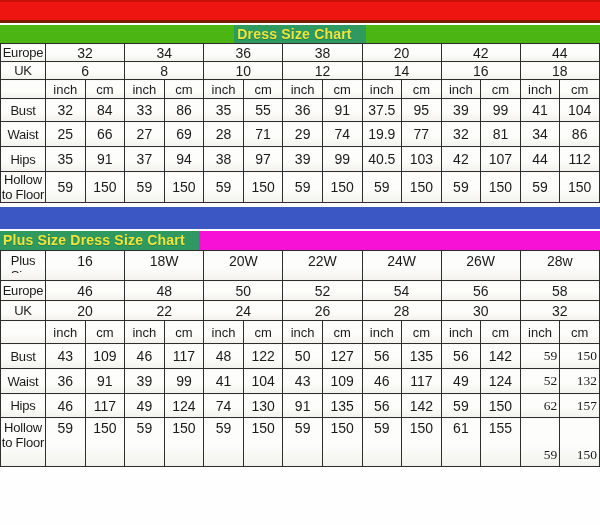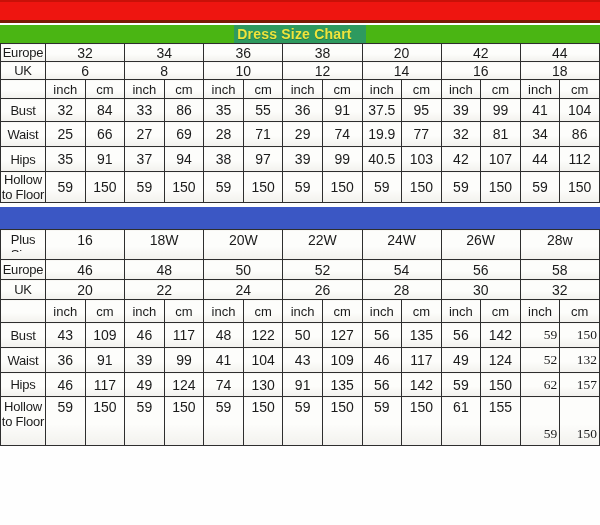--- a/index.html
+++ b/index.html
@@ -194,20 +194,25 @@
           <td>59</td>
           <td>150</td>
           <td>59</td>
           <td>150</td>
         </tr>
       </tbody>
   </table>
 
   <div class="bar blue"></div>
 
+  <div class="bar magenta">
+    <span class="patch">
+      <span class="hdr-title">Plus Size Dress Size Chart</span>
+    </span>
+  </div>
 
   <table id="t2">
     <colgroup>
       <col class="lblcol">
         <col>
         <col>
         <col>
         <col>
         <col>
         <col>

